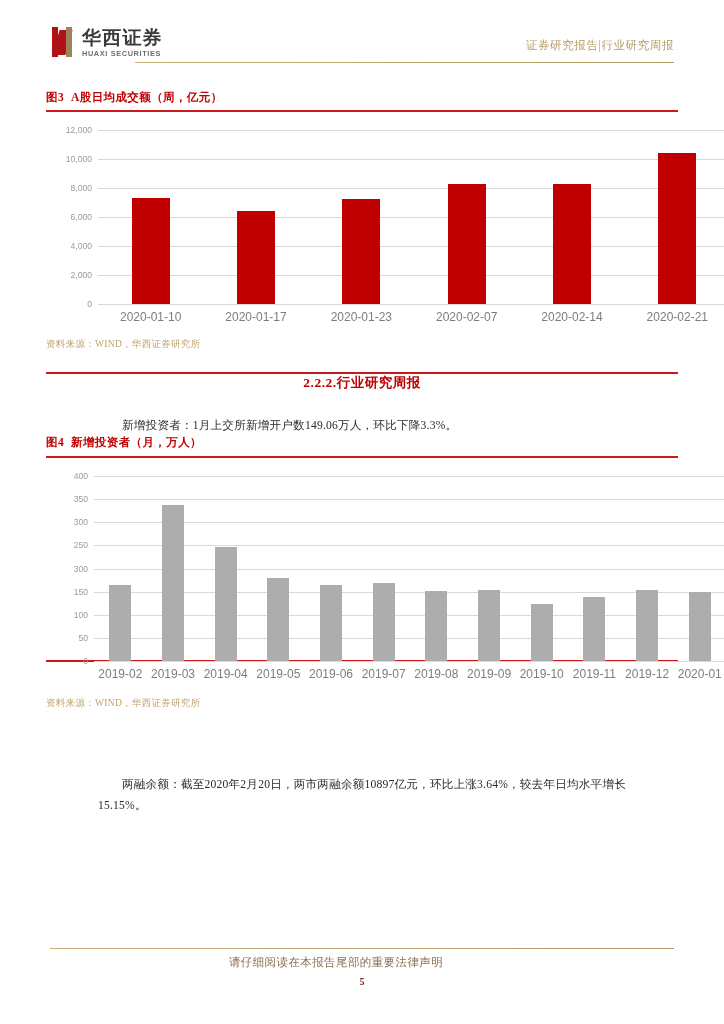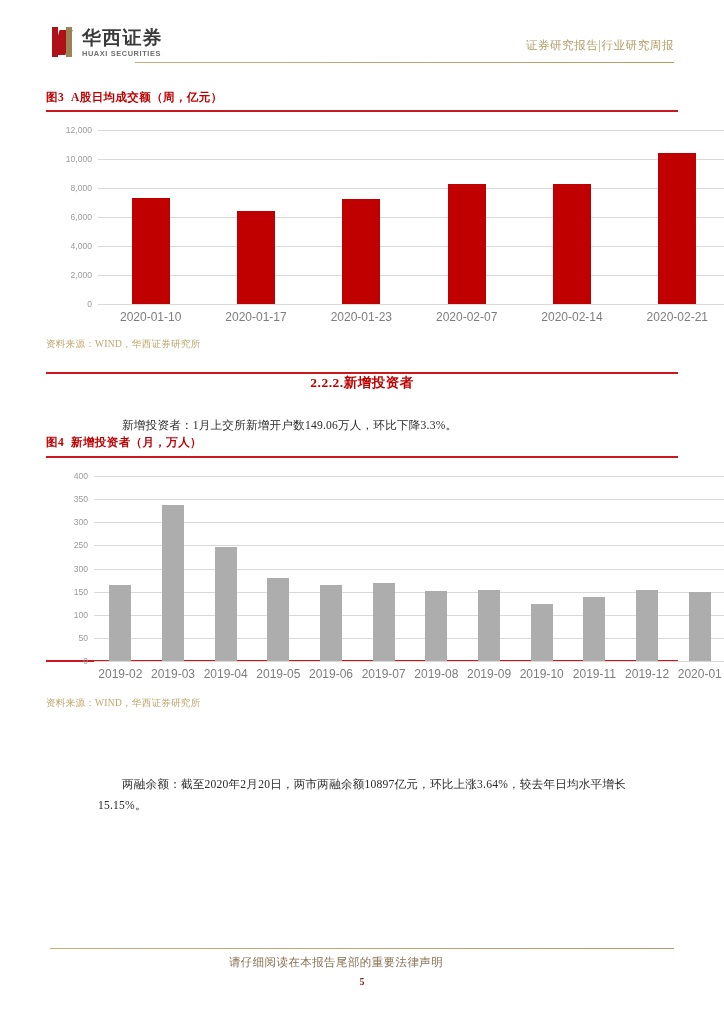--- a/index.html
+++ b/index.html
@@ -315,21 +315,21 @@
         <div class="xslot">2020-01-23</div>
         <div class="xslot">2020-02-07</div>
         <div class="xslot">2020-02-14</div>
         <div class="xslot">2020-02-21</div>
       </div>
     </div>
   </div>
 
   <div class="source" style="top:338px;">资料来源：WIND，华西证券研究所</div>
 
-  <div class="section-heading" style="top:374px;">2.2.2.新增投资者</div>
+  <div class="section-heading" style="top:374px;">2.2.2.行业研究周报</div>
   <div class="body-text" style="top:408px;margin-top:7px;">新增投资者：1月上交所新增开户数149.06万人，环比下降3.3%。</div>
 
   <div class="fig-caption" style="top:435px;">
     <span class="fig-num">图4</span><span>新增投资者（月，万人）</span>
   </div>
 
   <div class="chart-frame" style="top:456px; height:206px;">
     <div class="plot" style="margin:18px 14px 32px 48px; height:185px;">
       <div class="gridlines">
         <div class="gridline" style="top:0%"></div>

